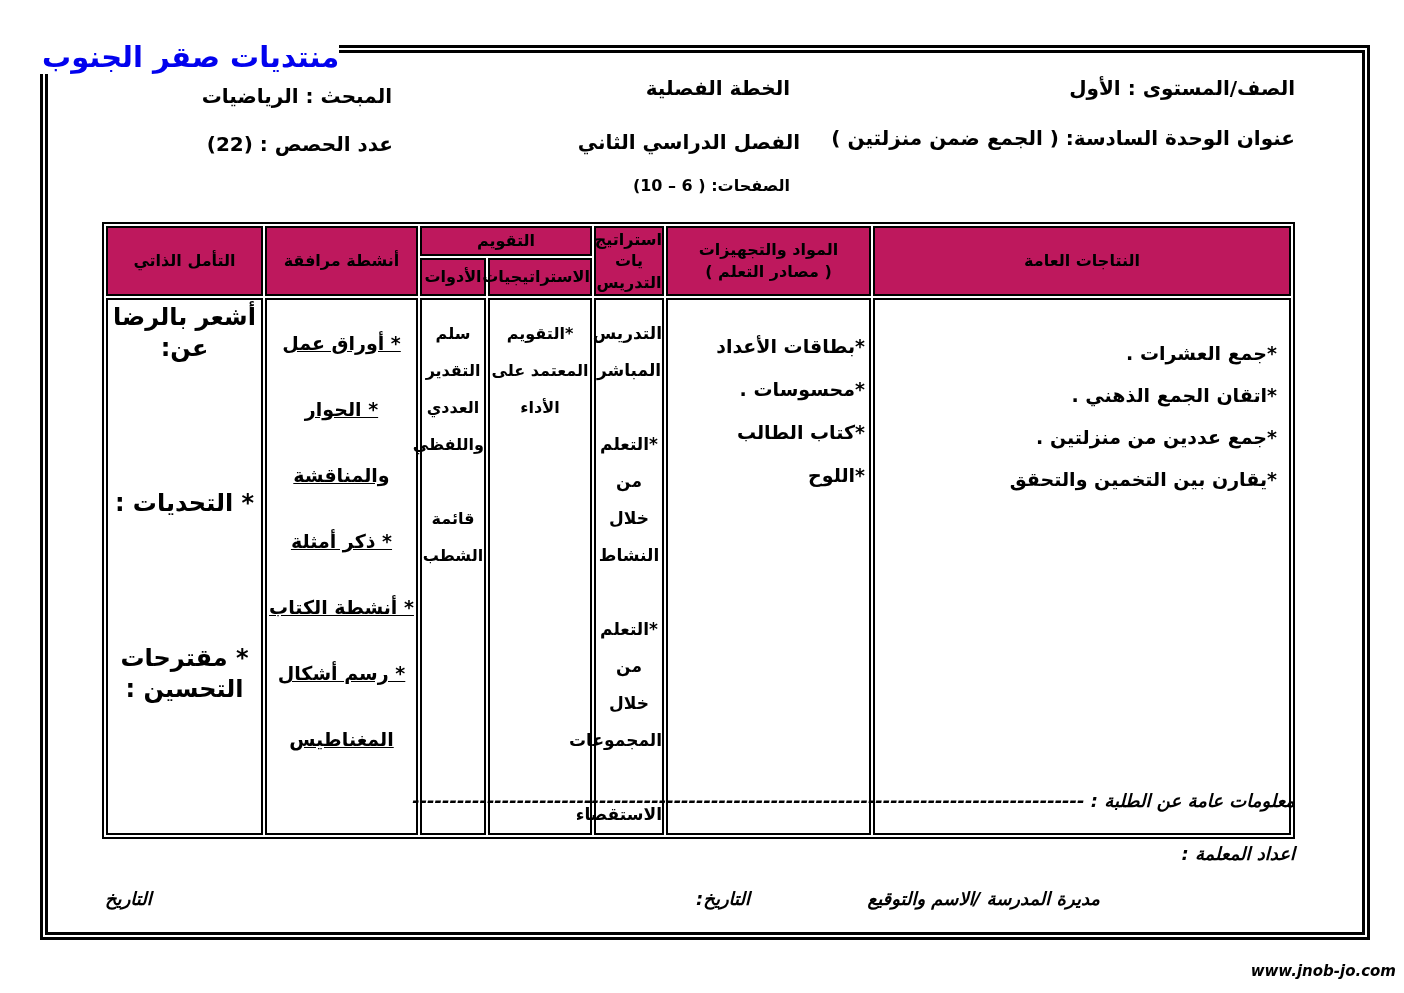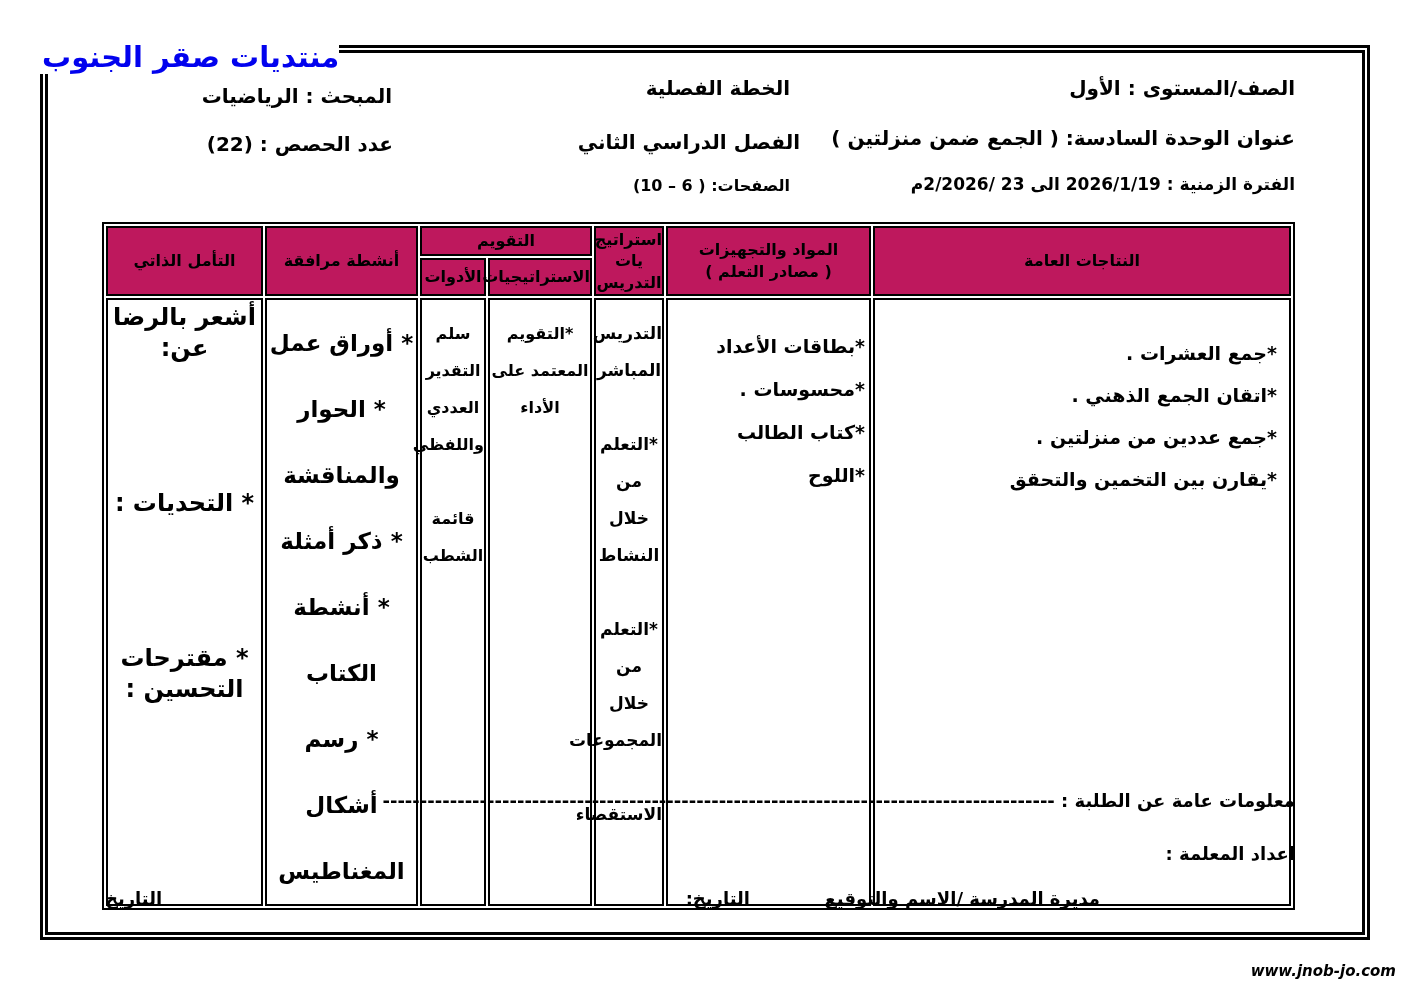--- a/index.html
+++ b/index.html
@@ -67,28 +67,29 @@
   td.cell{
     background:#fff;
     white-space:pre-line;
     font-weight:bold;
   }
   .c-outcomes{font-size:19px;line-height:42px;text-align:right;padding:32px 12px 0 4px!important;}
   .c-materials{font-size:19px;line-height:43px;text-align:right;padding:25px 4px 0 2px!important;}
   .c-strategies{font-size:17px;line-height:37px;text-align:center;padding-top:15px!important;}
   .c-evalstrat{font-size:16px;line-height:37px;text-align:center;padding-top:15px!important;}
   .c-evaltools{font-size:16px;line-height:37px;text-align:center;padding-top:15px!important;}
-  .c-activities{font-size:23px;line-height:66px;text-align:center;padding-top:10px!important;}
+  .c-activities{font-size:19px;line-height:66px;text-align:center;padding-top:10px!important;text-decoration:underline;}
   .c-reflection{font-size:24px;line-height:31px;text-align:center;padding-top:2px!important;}
 
   .footer-line{
     position:absolute;
     direction:rtl;
     white-space:nowrap;
     font-size:18px;
+    font-style:italic;
   }
   .url{
     position:absolute;
     right:8px;top:962px;
     font-size:15px;
     font-style:italic;
     direction:ltr;
   }
 </style>
 </head>
@@ -101,21 +102,20 @@
   <div class="frame"></div>
 
   <div class="hdr fs20" style="top:76px;right:109px;">الصف/المستوى : الأول</div>
   <div class="hdr fs20" style="top:76px;right:614px;">الخطة الفصلية</div>
   <div class="hdr fs20" style="top:84px;right:1012px;">المبحث : الرياضيات</div>
 
   <div class="hdr fs20" style="top:126px;right:109px;">عنوان الوحدة السادسة: ( الجمع ضمن منزلتين )</div>
   <div class="hdr fs20" style="top:130px;right:604px;">الفصل الدراسي الثاني</div>
   <div class="hdr fs20" style="top:132px;right:1011px;">عدد الحصص : (22)</div>
 
-  <div class="hdr fs17" style="top:174px;right:109px;">الفترة الزمنية : 2026/1/19 الى  23 /2/2026م</div>
   <div class="hdr fs16" style="top:176px;right:614px;">الصفحات: ( 6 – 10)</div>
 
   <table class="plan">
     <colgroup>
       <col style="width:418px">
         <col style="width:205px">
         <col style="width:70px">
       <col style="width:104px">
         <col style="width:66px">
         <col style="width:153px">

